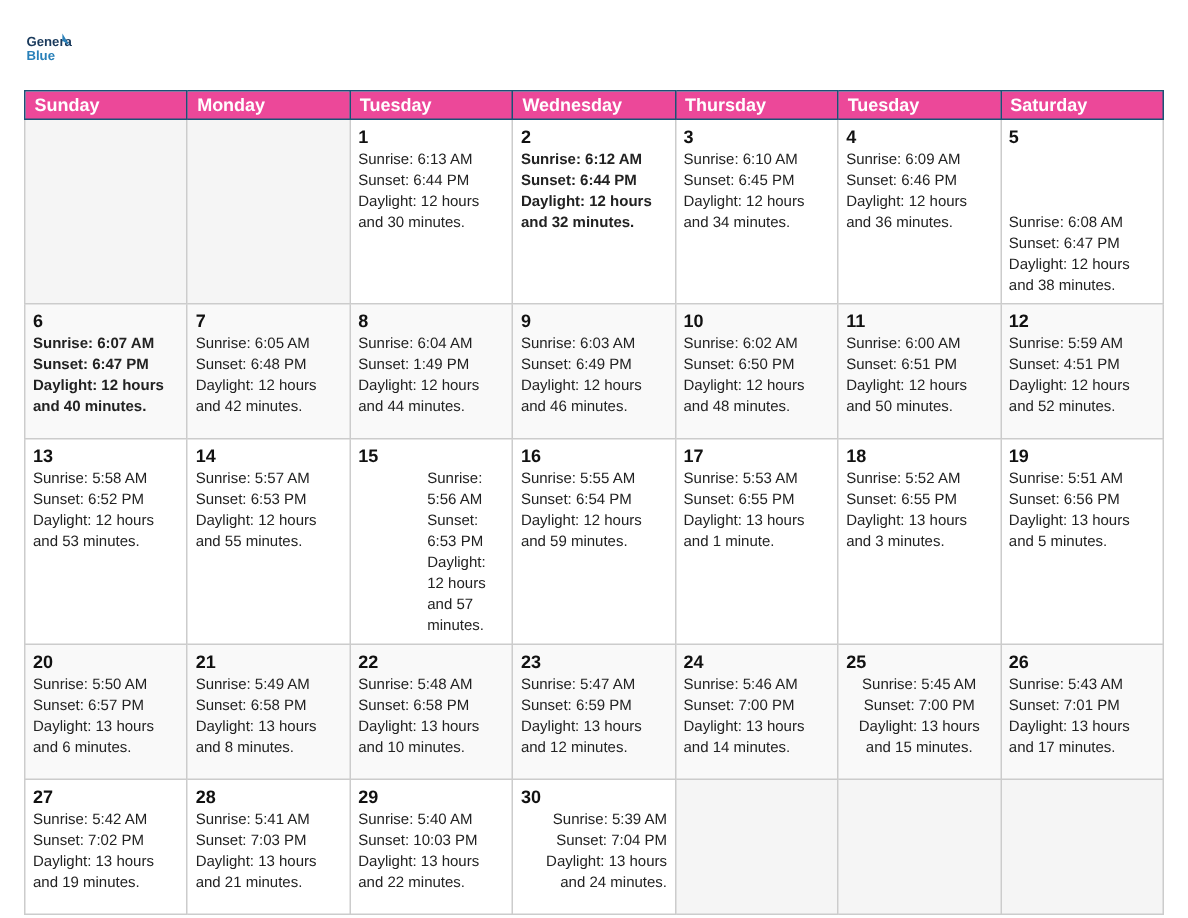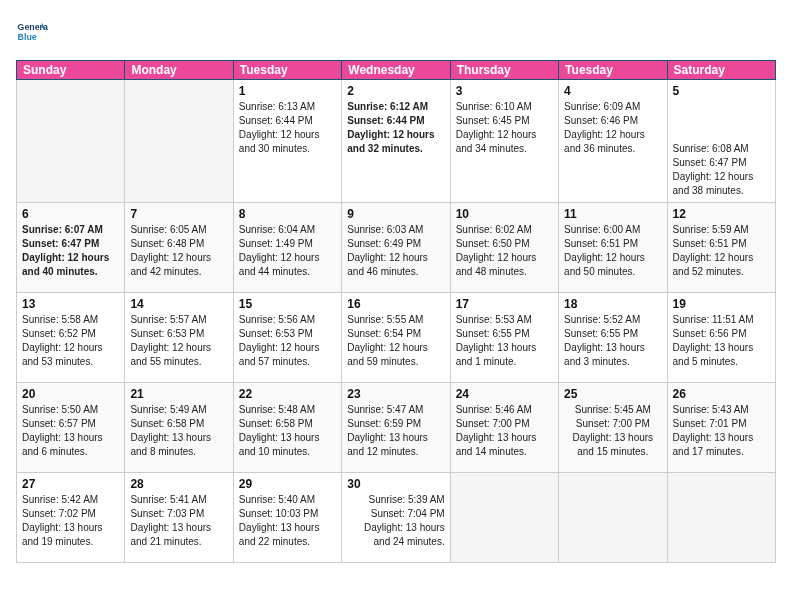--- a/index.html
+++ b/index.html
@@ -189,21 +189,21 @@
         <td>
           <div class="day-num">11</div>
           <div class="day-info" style="white-space: pre-line;">Sunrise: 6:00 AM
 Sunset: 6:51 PM
 Daylight: 12 hours
 and 50 minutes.</div>
         </td>
         <td>
           <div class="day-num">12</div>
           <div class="day-info" style="white-space: pre-line;">Sunrise: 5:59 AM
-Sunset: 6:51 PM
+Sunset: 4:51 PM
 Daylight: 12 hours
 and 52 minutes.</div>
         </td>
       </tr>
       <tr>
         <td>
           <div class="day-num">13</div>
           <div class="day-info" style="white-space: pre-line;">Sunrise: 5:58 AM
 Sunset: 6:52 PM
 Daylight: 12 hours
@@ -211,21 +211,21 @@
         </td>
         <td>
           <div class="day-num">14</div>
           <div class="day-info" style="white-space: pre-line;">Sunrise: 5:57 AM
 Sunset: 6:53 PM
 Daylight: 12 hours
 and 55 minutes.</div>
         </td>
         <td>
           <div class="day-num">15</div>
-          <div class="day-info" style="white-space: pre-line;">Sunrise: 5:56 AM
+          <div class="day-info" style="white-space: pre-line; margin-left: 46px;">Sunrise: 5:56 AM
 Sunset: 6:53 PM
 Daylight: 12 hours
 and 57 minutes.</div>
         </td>
         <td>
           <div class="day-num">16</div>
           <div class="day-info" style="white-space: pre-line;">Sunrise: 5:55 AM
 Sunset: 6:54 PM
 Daylight: 12 hours
 and 59 minutes.</div>
@@ -239,21 +239,21 @@
         </td>
         <td>
           <div class="day-num">18</div>
           <div class="day-info" style="white-space: pre-line;">Sunrise: 5:52 AM
 Sunset: 6:55 PM
 Daylight: 13 hours
 and 3 minutes.</div>
         </td>
         <td>
           <div class="day-num">19</div>
-          <div class="day-info" style="white-space: pre-line;">Sunrise: 11:51 AM
+          <div class="day-info" style="white-space: pre-line;">Sunrise: 5:51 AM
 Sunset: 6:56 PM
 Daylight: 13 hours
 and 5 minutes.</div>
         </td>
       </tr>
       <tr>
         <td>
           <div class="day-num">20</div>
           <div class="day-info" style="white-space: pre-line;">Sunrise: 5:50 AM
 Sunset: 6:57 PM

